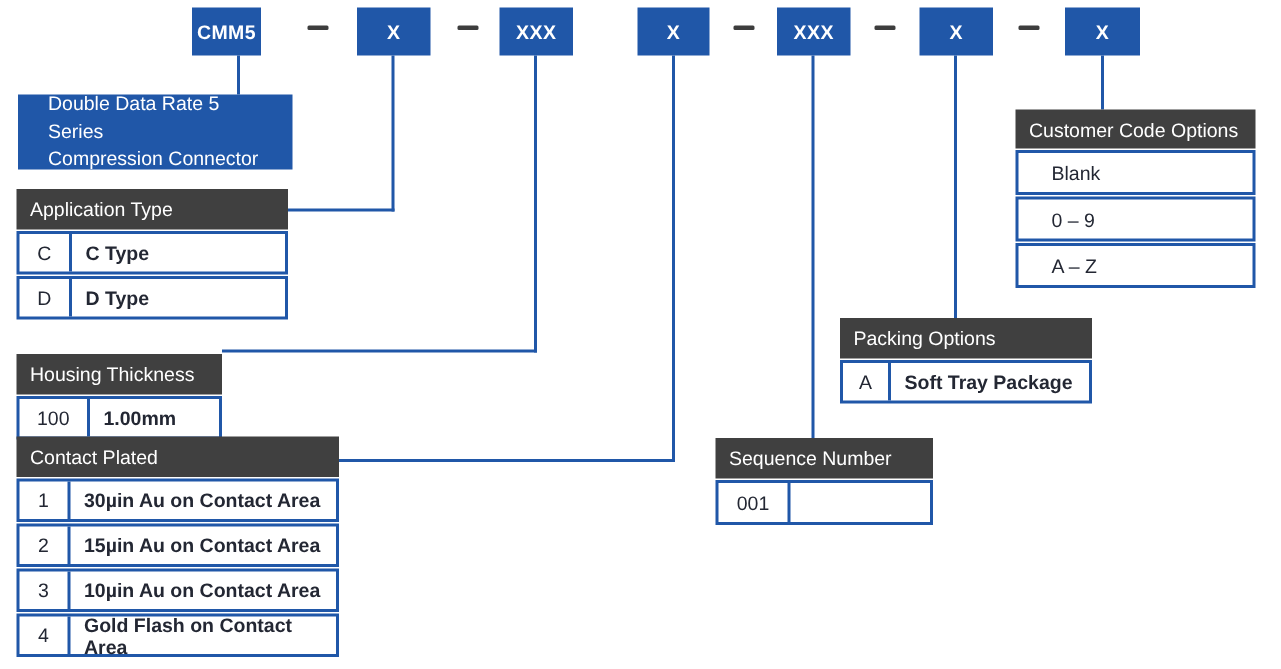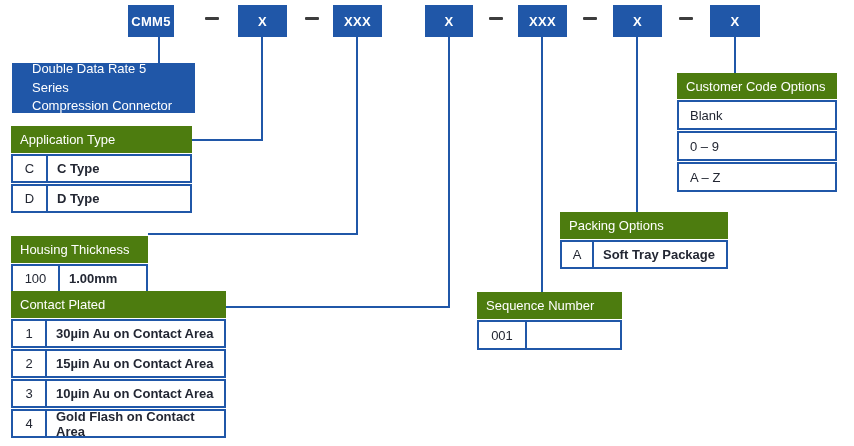--- a/index.html
+++ b/index.html
@@ -16,33 +16,33 @@
   .vline,.hline{position:absolute;background:#2057a8;}
   .vline{width:2px;}
   .hline{height:2px;}
   .bigbox{
     position:absolute;background:#2057a8;color:#ffffff;box-sizing:border-box;
     display:flex;flex-direction:column;justify-content:center;padding:4px 20px;
     font-size:13px;line-height:1.45;
   }
   .tbl{position:absolute;display:flex;flex-direction:column;row-gap:1px;}
   .tbl-header{
-    background:#4d7c0f;color:#ffffff;display:flex;align-items:center;
+    background:#404040;color:#ffffff;display:flex;align-items:center;
     padding:0 9px;font-size:13px;height:27px;box-sizing:border-box;
   }
   .tbl-row{
     display:flex;background:#ffffff;border:2px solid #2057a8;
     box-sizing:border-box;height:29px;font-size:13px;align-items:stretch;
   }
   .cell-code{
     display:flex;align-items:center;justify-content:center;
     border-right:2px solid #2057a8;box-sizing:border-box;flex:0 0 auto;
   }
   .cell-desc{flex:1;display:flex;align-items:center;padding:0 9px;font-weight:bold;}
-  .cell-single{flex:1;display:flex;align-items:center;padding:0 11px;}
+  .cell-single{flex:1;display:flex;align-items:center;padding:0 22px;}
 </style>
 </head>
 <body>
 
 <div id="canvas">
 
   <div class="codebox" style="left:128px;width:46px;">CMM5</div>
   <div class="codebox" style="left:238px;width:49px;">X</div>
   <div class="codebox" style="left:333px;width:49px;">XXX</div>
   <div class="codebox" style="left:425px;width:48px;">X</div>

